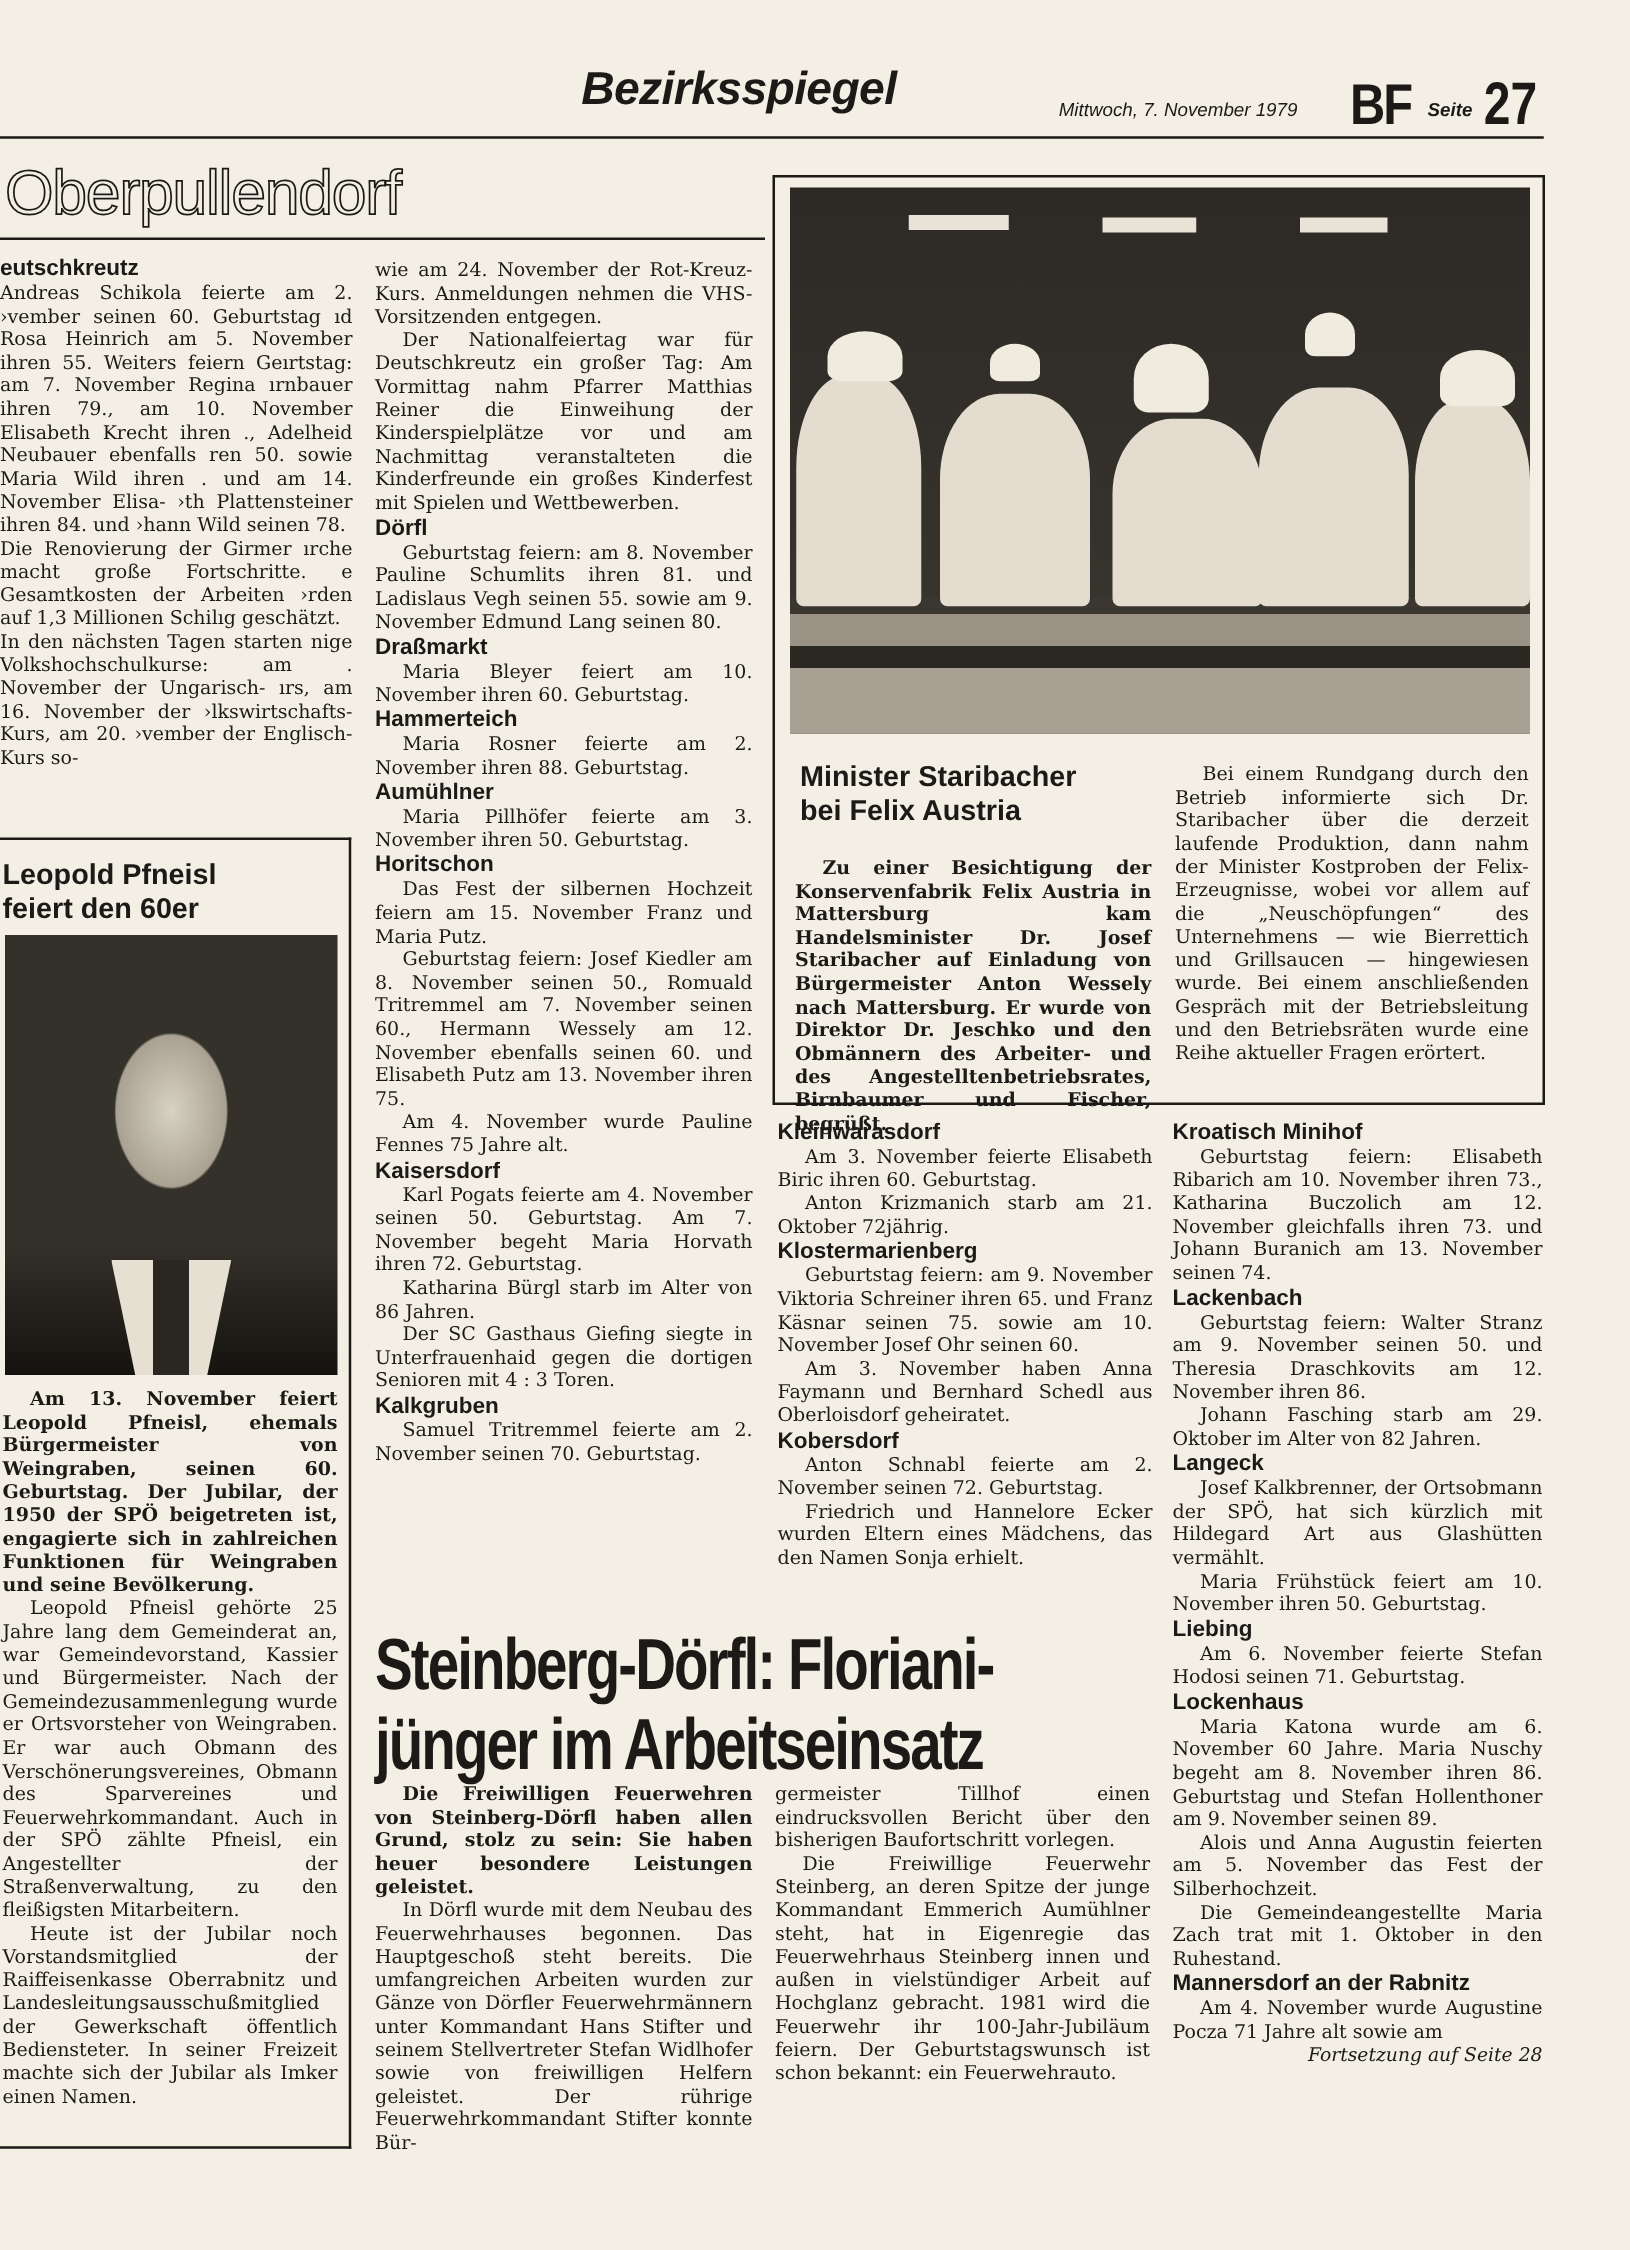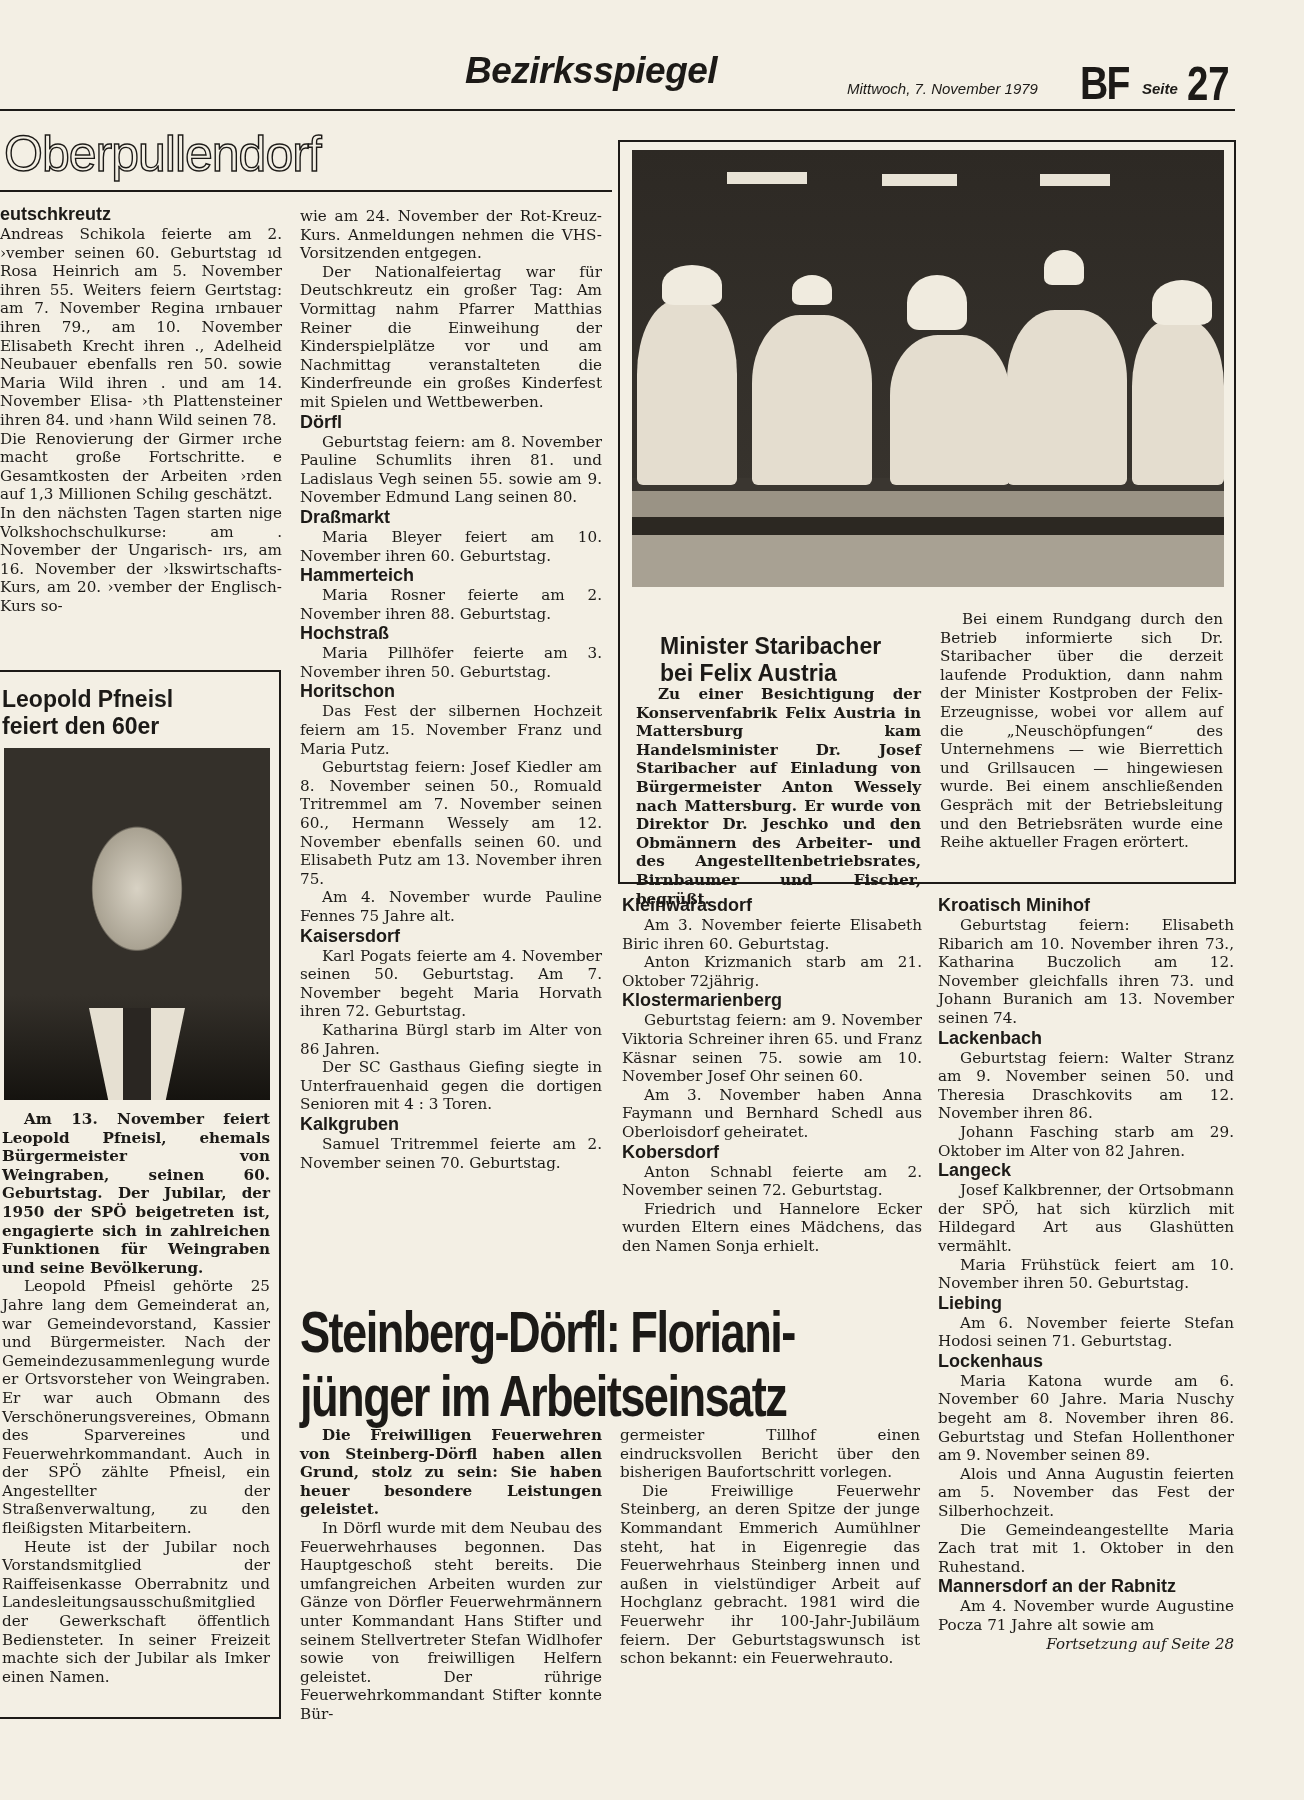--- a/index.html
+++ b/index.html
@@ -118,21 +118,21 @@
 
 <div class="col" style="left:300px;top:207px;width:302px;">
   <p class="noindent">wie am 24. November der Rot-Kreuz-Kurs. Anmeldungen nehmen die VHS-Vorsitzenden entgegen.</p>
   <p>Der Nationalfeiertag war für Deutschkreutz ein großer Tag: Am Vormittag nahm Pfarrer Matthias Reiner die Einweihung der Kinderspielplätze vor und am Nachmittag veranstalteten die Kinderfreunde ein großes Kinderfest mit Spielen und Wettbewerben.</p>
   <h3>Dörfl</h3>
   <p>Geburtstag feiern: am 8. November Pauline Schumlits ihren 81. und Ladislaus Vegh seinen 55. sowie am 9. November Edmund Lang seinen 80.</p>
   <h3>Draßmarkt</h3>
   <p>Maria Bleyer feiert am 10. November ihren 60. Geburtstag.</p>
   <h3>Hammerteich</h3>
   <p>Maria Rosner feierte am 2. November ihren 88. Geburtstag.</p>
-  <h3>Hochstraß</h3>
+  <h3>Aumühlner</h3>
   <p>Maria Pillhöfer feierte am 3. November ihren 50. Geburtstag.</p>
   <h3>Horitschon</h3>
   <p>Das Fest der silbernen Hochzeit feiern am 15. November Franz und Maria Putz.</p>
   <p>Geburtstag feiern: Josef Kiedler am 8. November seinen 50., Romuald Tritremmel am 7. November seinen 60., Hermann Wessely am 12. November ebenfalls seinen 60. und Elisabeth Putz am 13. November ihren 75.</p>
   <p>Am 4. November wurde Pauline Fennes 75 Jahre alt.</p>
   <h3>Kaisersdorf</h3>
   <p>Karl Pogats feierte am 4. November seinen 50. Geburtstag. Am 7. November begeht Maria Horvath ihren 72. Geburtstag.</p>
   <p>Katharina Bürgl starb im Alter von 86 Jahren.</p>
   <p>Der SC Gasthaus Giefing siegte in Unterfrauenhaid gegen die dortigen Senioren mit 4 : 3 Toren.</p>
   <h3>Kalkgruben</h3>
@@ -148,21 +148,21 @@
   <div class="cap" style="left:30px;top:115px;width:60px;height:40px;"></div>
   <div class="figure" style="left:120px;top:165px;width:120px;height:170px;"></div>
   <div class="cap" style="left:160px;top:125px;width:40px;height:30px;"></div>
   <div class="figure" style="left:258px;top:185px;width:120px;height:150px;"></div>
   <div class="cap" style="left:275px;top:125px;width:60px;height:55px;"></div>
   <div class="figure" style="left:375px;top:160px;width:120px;height:175px;"></div>
   <div class="cap" style="left:412px;top:100px;width:40px;height:35px;"></div>
   <div class="figure" style="left:500px;top:170px;width:92px;height:165px;"></div>
   <div class="cap" style="left:520px;top:130px;width:60px;height:45px;"></div>
 </div>
-<div class="abs sub-headline" style="left:640px;top:633px;width:290px;margin-left:20px;">
+<div class="abs sub-headline" style="left:640px;top:608px;width:290px;">
   <div>Minister Staribacher</div>
   <div>bei Felix Austria</div>
 </div>
 <div class="col" style="left:636px;top:685px;width:285px;">
   <p class="bold">Zu einer Besichtigung der Konservenfabrik Felix Austria in Mattersburg kam Handelsminister Dr. Josef Staribacher auf Einladung von Bürgermeister Anton Wessely nach Mattersburg. Er wurde von Direktor Dr. Jeschko und den Obmännern des Arbeiter- und des Angestelltenbetriebsrates, Birnbaumer und Fischer, begrüßt.</p>
 </div>
 <div class="col" style="left:940px;top:610px;width:283px;">
   <p>Bei einem Rundgang durch den Betrieb informierte sich Dr. Staribacher über die derzeit laufende Produktion, dann nahm der Minister Kostproben der Felix-Erzeugnisse, wobei vor allem auf die „Neuschöpfungen“ des Unternehmens — wie Bierrettich und Grillsaucen — hingewiesen wurde. Bei einem anschließenden Gespräch mit der Betriebsleitung und den Betriebsräten wurde eine Reihe aktueller Fragen erörtert.</p>
 </div>
 

